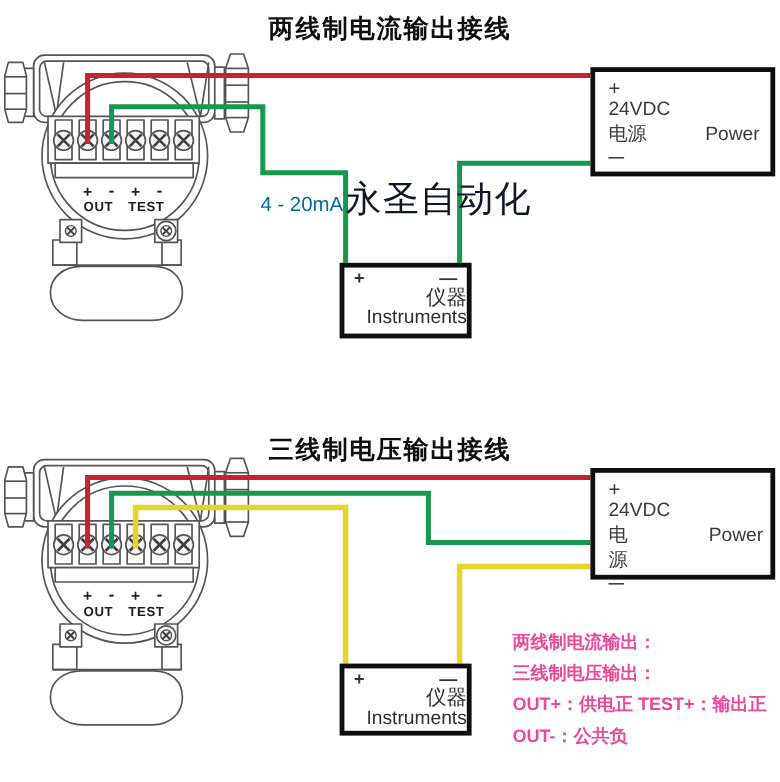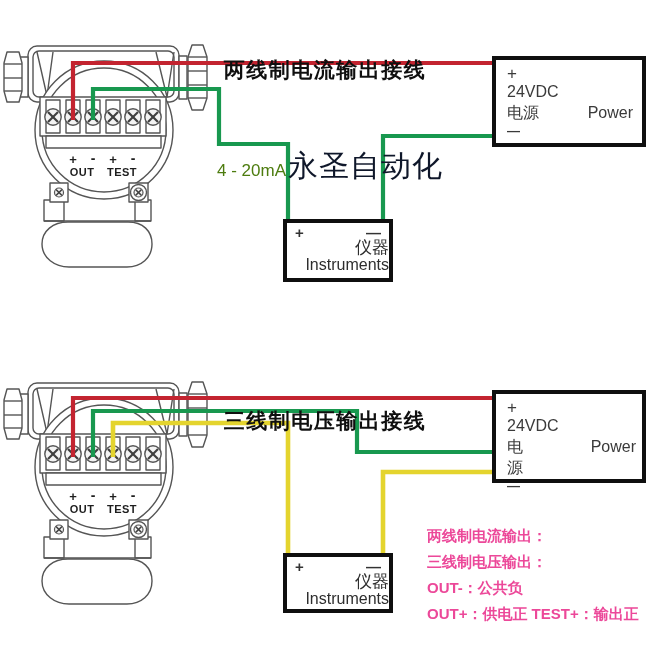--- a/index.html
+++ b/index.html
@@ -2,21 +2,21 @@
 <html><head>
 <meta charset="utf-8">
 <style>
   html,body{margin:0;padding:0;}
   body{width:650px;height:652px;position:relative;background:#ffffff;
        font-family:"Liberation Sans",sans-serif;overflow:hidden;}
   svg{position:absolute;left:0;top:0;}
   svg text{font-family:"Liberation Sans",sans-serif;}
   .abs{position:absolute;}
   .title{left:0;width:650px;text-align:center;font-weight:700;font-size:21px;
-         color:#0f0f0f;letter-spacing:1.5px;margin-top:46px;}
+         color:#0f0f0f;letter-spacing:1.5px;}
   #title-top{top:10px;}
   #title-bottom{top:361px;}
   .powerbox{left:492px;width:154px;border:4px solid #0f0f0f;background:#fff;
             box-sizing:border-box;color:#3a3a3a;padding:5px 6px 0 11px;}
   #power-top{top:56px;height:91px;}
   #power-bottom{top:390px;height:93px;}
   .pb-plus{font-size:17px;line-height:17px;}
   .pb-v{font-size:16px;line-height:20px;}
   .pb-row{display:flex;font-size:16px;line-height:21px;gap:37px;}
   #power-top .pb-row{justify-content:space-between;padding-right:3px;}
@@ -24,21 +24,21 @@
   .pb-minus{font-size:13px;line-height:16px;font-weight:700;}
   .instrbox{left:283px;width:110px;border:4px solid #0f0f0f;background:#fff;
             box-sizing:border-box;color:#2e2e2e;}
   #instr-top{top:219px;height:63px;}
   #instr-bottom{top:553px;height:60px;}
   .ib-row{display:flex;justify-content:space-between;padding:2px 8px 0;
           font-size:15px;font-weight:700;line-height:15px;color:#333;}
   .ib-cn{text-align:right;font-size:17px;line-height:16px;}
   .ib-en{text-align:right;font-size:16px;line-height:17px;}
   .signal{left:217px;top:146px;display:flex;align-items:baseline;white-space:nowrap;}
-  .signal-label{font-size:17px;color:#4d7c0f;}
+  .signal-label{font-size:17px;color:#0369a1;}
   .watermark{font-size:30px;color:#0f172a;margin-left:2px;letter-spacing:1px;font-weight:400;}
   .legend{left:427px;top:523px;font-size:15px;font-weight:700;color:#ec4899;
           line-height:26px;white-space:nowrap;}
 </style>
 </head>
 <body>
 
 <svg width="650" height="652" viewBox="0 0 650 652">
   <defs>
     <g id="screw-big" stroke="#555" fill="none">
@@ -166,15 +166,15 @@
     <span>+</span>
     <span>—</span>
   </div>
   <div class="ib-cn">仪器</div>
   <div class="ib-en">Instruments</div>
 </div>
 
 <div class="abs legend">
   <div>两线制电流输出：</div>
   <div>三线制电压输出：</div>
+  <div>OUT+：供电正 TEST+：输出正</div>
   <div>OUT-：公共负</div>
-  <div>OUT+：供电正 TEST+：输出正</div>
 </div>
 
 </body></html>

